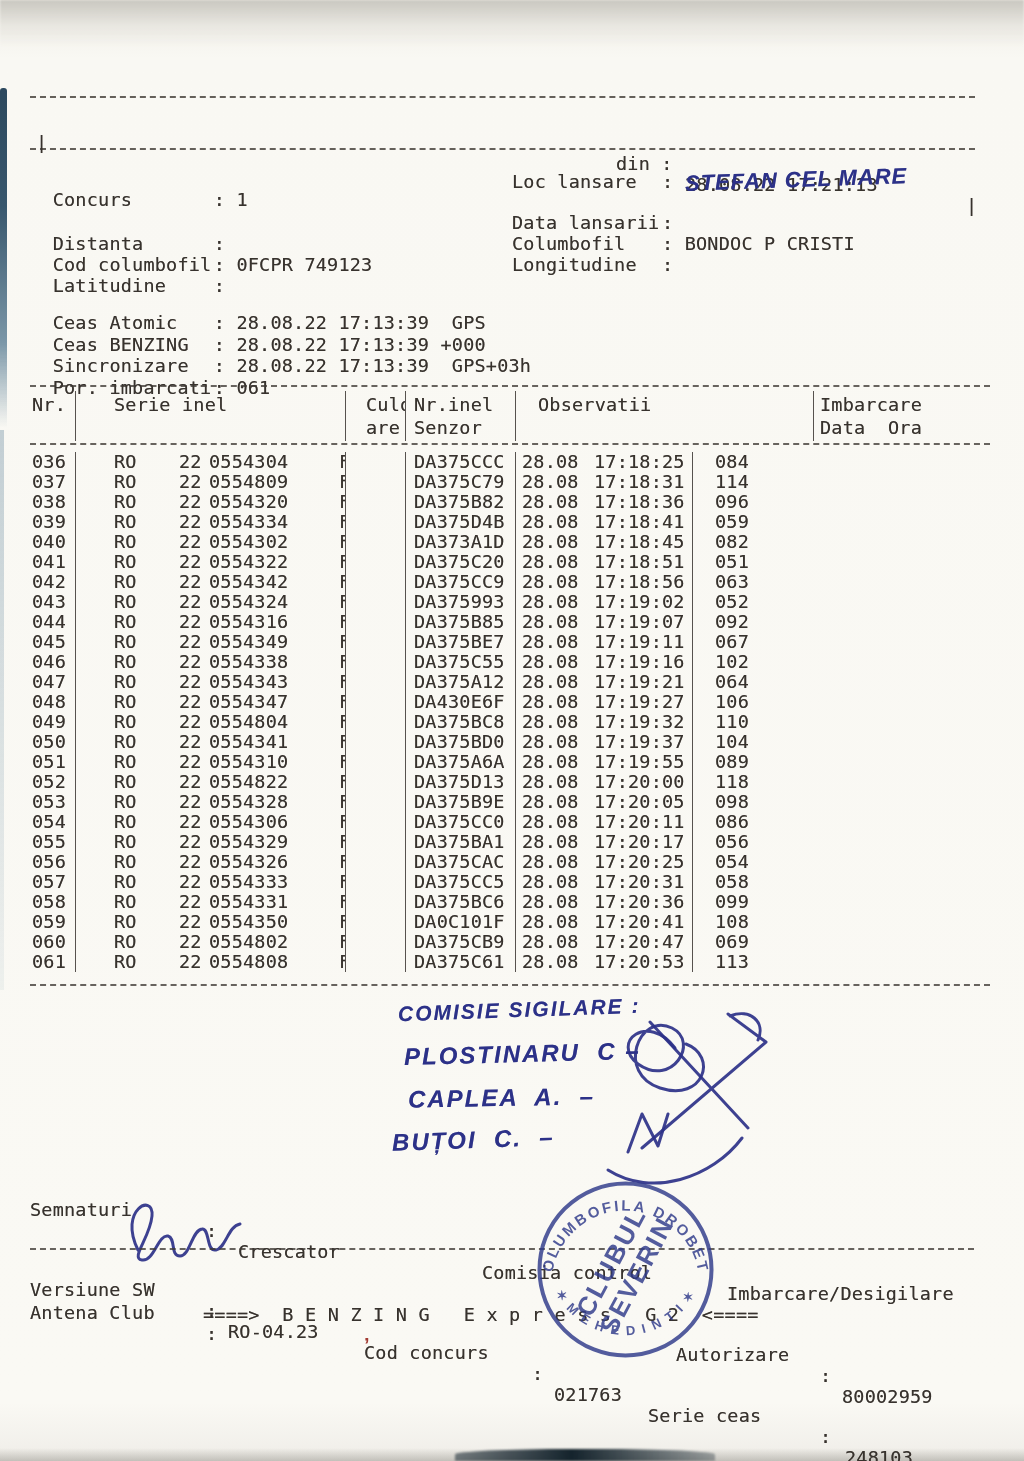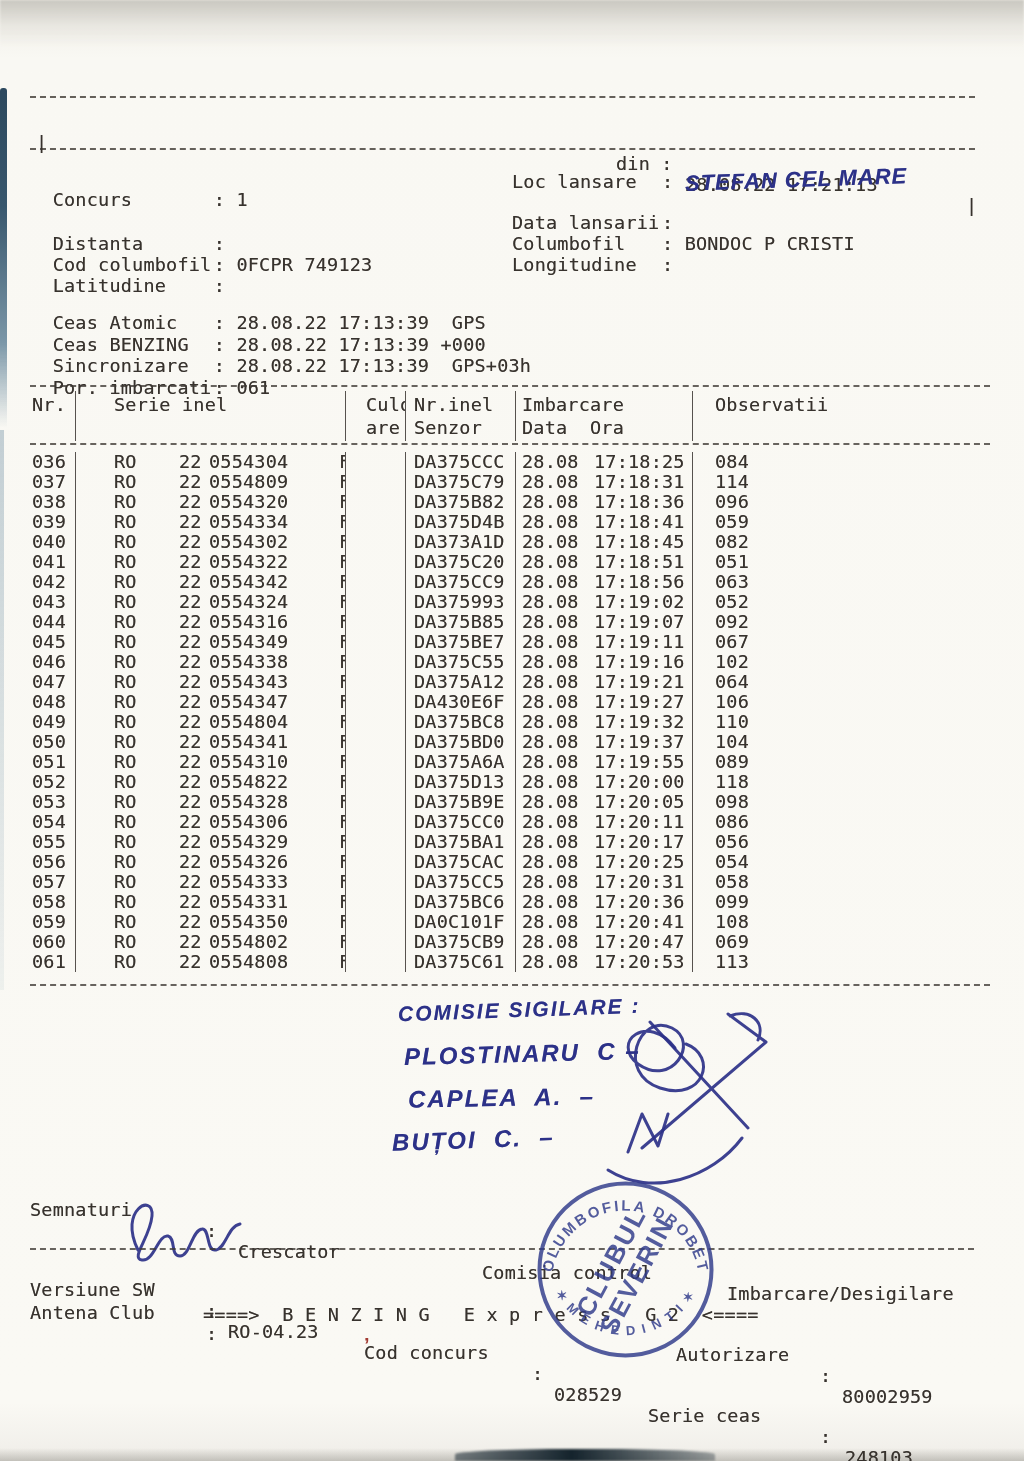--- a/index.html
+++ b/index.html
@@ -121,22 +121,22 @@
 <div class="abs iline mono" style="top:356px">
   <span class="ilabel14">Por. imbarcati</span><span>:</span> <span>061</span>
 </div>
 
 <div class="abs tsep" style="top:385px"></div>
 <div class="abs thead mono">
   <span class="cell c-nr">Nr.</span>
   <span class="cell c-serie">Serie inel</span>
   <span class="cell c-culo"><span>Culo</span><br><span>are</span></span>
   <span class="cell c-senzor"><span>Nr.inel</span><br><span>Senzor</span></span>
+  <span class="cell c-obs" style="padding-left:22px">Observatii</span>
   <span class="cell c-imb"><span>Imbarcare</span><br><span>Data  Ora</span></span>
-  <span class="cell c-obs" style="padding-left:22px">Observatii</span>
 </div>
 <div class="abs tsep" style="top:443px"></div>
 <div class="abs tbody mono"><div class="trow"><span class="cell c-nr">036</span><span class="cell c-serie"><span class="f-country">RO</span><span class="f-year">22</span><span class="f-ring">0554304</span><span class="f-sex">F</span></span><span class="cell c-culo"></span><span class="cell c-senzor">DA375CCC</span><span class="cell c-imb"><span class="f-data">28.08</span><span class="f-ora">17:18:25</span></span><span class="cell c-obs">084</span></div><div class="trow"><span class="cell c-nr">037</span><span class="cell c-serie"><span class="f-country">RO</span><span class="f-year">22</span><span class="f-ring">0554809</span><span class="f-sex">F</span></span><span class="cell c-culo"></span><span class="cell c-senzor">DA375C79</span><span class="cell c-imb"><span class="f-data">28.08</span><span class="f-ora">17:18:31</span></span><span class="cell c-obs">114</span></div><div class="trow"><span class="cell c-nr">038</span><span class="cell c-serie"><span class="f-country">RO</span><span class="f-year">22</span><span class="f-ring">0554320</span><span class="f-sex">F</span></span><span class="cell c-culo"></span><span class="cell c-senzor">DA375B82</span><span class="cell c-imb"><span class="f-data">28.08</span><span class="f-ora">17:18:36</span></span><span class="cell c-obs">096</span></div><div class="trow"><span class="cell c-nr">039</span><span class="cell c-serie"><span class="f-country">RO</span><span class="f-year">22</span><span class="f-ring">0554334</span><span class="f-sex">F</span></span><span class="cell c-culo"></span><span class="cell c-senzor">DA375D4B</span><span class="cell c-imb"><span class="f-data">28.08</span><span class="f-ora">17:18:41</span></span><span class="cell c-obs">059</span></div><div class="trow"><span class="cell c-nr">040</span><span class="cell c-serie"><span class="f-country">RO</span><span class="f-year">22</span><span class="f-ring">0554302</span><span class="f-sex">F</span></span><span class="cell c-culo"></span><span class="cell c-senzor">DA373A1D</span><span class="cell c-imb"><span class="f-data">28.08</span><span class="f-ora">17:18:45</span></span><span class="cell c-obs">082</span></div><div class="trow"><span class="cell c-nr">041</span><span class="cell c-serie"><span class="f-country">RO</span><span class="f-year">22</span><span class="f-ring">0554322</span><span class="f-sex">F</span></span><span class="cell c-culo"></span><span class="cell c-senzor">DA375C20</span><span class="cell c-imb"><span class="f-data">28.08</span><span class="f-ora">17:18:51</span></span><span class="cell c-obs">051</span></div><div class="trow"><span class="cell c-nr">042</span><span class="cell c-serie"><span class="f-country">RO</span><span class="f-year">22</span><span class="f-ring">0554342</span><span class="f-sex">F</span></span><span class="cell c-culo"></span><span class="cell c-senzor">DA375CC9</span><span class="cell c-imb"><span class="f-data">28.08</span><span class="f-ora">17:18:56</span></span><span class="cell c-obs">063</span></div><div class="trow"><span class="cell c-nr">043</span><span class="cell c-serie"><span class="f-country">RO</span><span class="f-year">22</span><span class="f-ring">0554324</span><span class="f-sex">F</span></span><span class="cell c-culo"></span><span class="cell c-senzor">DA375993</span><span class="cell c-imb"><span class="f-data">28.08</span><span class="f-ora">17:19:02</span></span><span class="cell c-obs">052</span></div><div class="trow"><span class="cell c-nr">044</span><span class="cell c-serie"><span class="f-country">RO</span><span class="f-year">22</span><span class="f-ring">0554316</span><span class="f-sex">F</span></span><span class="cell c-culo"></span><span class="cell c-senzor">DA375B85</span><span class="cell c-imb"><span class="f-data">28.08</span><span class="f-ora">17:19:07</span></span><span class="cell c-obs">092</span></div><div class="trow"><span class="cell c-nr">045</span><span class="cell c-serie"><span class="f-country">RO</span><span class="f-year">22</span><span class="f-ring">0554349</span><span class="f-sex">F</span></span><span class="cell c-culo"></span><span class="cell c-senzor">DA375BE7</span><span class="cell c-imb"><span class="f-data">28.08</span><span class="f-ora">17:19:11</span></span><span class="cell c-obs">067</span></div><div class="trow"><span class="cell c-nr">046</span><span class="cell c-serie"><span class="f-country">RO</span><span class="f-year">22</span><span class="f-ring">0554338</span><span class="f-sex">F</span></span><span class="cell c-culo"></span><span class="cell c-senzor">DA375C55</span><span class="cell c-imb"><span class="f-data">28.08</span><span class="f-ora">17:19:16</span></span><span class="cell c-obs">102</span></div><div class="trow"><span class="cell c-nr">047</span><span class="cell c-serie"><span class="f-country">RO</span><span class="f-year">22</span><span class="f-ring">0554343</span><span class="f-sex">F</span></span><span class="cell c-culo"></span><span class="cell c-senzor">DA375A12</span><span class="cell c-imb"><span class="f-data">28.08</span><span class="f-ora">17:19:21</span></span><span class="cell c-obs">064</span></div><div class="trow"><span class="cell c-nr">048</span><span class="cell c-serie"><span class="f-country">RO</span><span class="f-year">22</span><span class="f-ring">0554347</span><span class="f-sex">F</span></span><span class="cell c-culo"></span><span class="cell c-senzor">DA430E6F</span><span class="cell c-imb"><span class="f-data">28.08</span><span class="f-ora">17:19:27</span></span><span class="cell c-obs">106</span></div><div class="trow"><span class="cell c-nr">049</span><span class="cell c-serie"><span class="f-country">RO</span><span class="f-year">22</span><span class="f-ring">0554804</span><span class="f-sex">F</span></span><span class="cell c-culo"></span><span class="cell c-senzor">DA375BC8</span><span class="cell c-imb"><span class="f-data">28.08</span><span class="f-ora">17:19:32</span></span><span class="cell c-obs">110</span></div><div class="trow"><span class="cell c-nr">050</span><span class="cell c-serie"><span class="f-country">RO</span><span class="f-year">22</span><span class="f-ring">0554341</span><span class="f-sex">F</span></span><span class="cell c-culo"></span><span class="cell c-senzor">DA375BD0</span><span class="cell c-imb"><span class="f-data">28.08</span><span class="f-ora">17:19:37</span></span><span class="cell c-obs">104</span></div><div class="trow"><span class="cell c-nr">051</span><span class="cell c-serie"><span class="f-country">RO</span><span class="f-year">22</span><span class="f-ring">0554310</span><span class="f-sex">F</span></span><span class="cell c-culo"></span><span class="cell c-senzor">DA375A6A</span><span class="cell c-imb"><span class="f-data">28.08</span><span class="f-ora">17:19:55</span></span><span class="cell c-obs">089</span></div><div class="trow"><span class="cell c-nr">052</span><span class="cell c-serie"><span class="f-country">RO</span><span class="f-year">22</span><span class="f-ring">0554822</span><span class="f-sex">F</span></span><span class="cell c-culo"></span><span class="cell c-senzor">DA375D13</span><span class="cell c-imb"><span class="f-data">28.08</span><span class="f-ora">17:20:00</span></span><span class="cell c-obs">118</span></div><div class="trow"><span class="cell c-nr">053</span><span class="cell c-serie"><span class="f-country">RO</span><span class="f-year">22</span><span class="f-ring">0554328</span><span class="f-sex">F</span></span><span class="cell c-culo"></span><span class="cell c-senzor">DA375B9E</span><span class="cell c-imb"><span class="f-data">28.08</span><span class="f-ora">17:20:05</span></span><span class="cell c-obs">098</span></div><div class="trow"><span class="cell c-nr">054</span><span class="cell c-serie"><span class="f-country">RO</span><span class="f-year">22</span><span class="f-ring">0554306</span><span class="f-sex">F</span></span><span class="cell c-culo"></span><span class="cell c-senzor">DA375CC0</span><span class="cell c-imb"><span class="f-data">28.08</span><span class="f-ora">17:20:11</span></span><span class="cell c-obs">086</span></div><div class="trow"><span class="cell c-nr">055</span><span class="cell c-serie"><span class="f-country">RO</span><span class="f-year">22</span><span class="f-ring">0554329</span><span class="f-sex">F</span></span><span class="cell c-culo"></span><span class="cell c-senzor">DA375BA1</span><span class="cell c-imb"><span class="f-data">28.08</span><span class="f-ora">17:20:17</span></span><span class="cell c-obs">056</span></div><div class="trow"><span class="cell c-nr">056</span><span class="cell c-serie"><span class="f-country">RO</span><span class="f-year">22</span><span class="f-ring">0554326</span><span class="f-sex">F</span></span><span class="cell c-culo"></span><span class="cell c-senzor">DA375CAC</span><span class="cell c-imb"><span class="f-data">28.08</span><span class="f-ora">17:20:25</span></span><span class="cell c-obs">054</span></div><div class="trow"><span class="cell c-nr">057</span><span class="cell c-serie"><span class="f-country">RO</span><span class="f-year">22</span><span class="f-ring">0554333</span><span class="f-sex">F</span></span><span class="cell c-culo"></span><span class="cell c-senzor">DA375CC5</span><span class="cell c-imb"><span class="f-data">28.08</span><span class="f-ora">17:20:31</span></span><span class="cell c-obs">058</span></div><div class="trow"><span class="cell c-nr">058</span><span class="cell c-serie"><span class="f-country">RO</span><span class="f-year">22</span><span class="f-ring">0554331</span><span class="f-sex">F</span></span><span class="cell c-culo"></span><span class="cell c-senzor">DA375BC6</span><span class="cell c-imb"><span class="f-data">28.08</span><span class="f-ora">17:20:36</span></span><span class="cell c-obs">099</span></div><div class="trow"><span class="cell c-nr">059</span><span class="cell c-serie"><span class="f-country">RO</span><span class="f-year">22</span><span class="f-ring">0554350</span><span class="f-sex">F</span></span><span class="cell c-culo"></span><span class="cell c-senzor">DA0C101F</span><span class="cell c-imb"><span class="f-data">28.08</span><span class="f-ora">17:20:41</span></span><span class="cell c-obs">108</span></div><div class="trow"><span class="cell c-nr">060</span><span class="cell c-serie"><span class="f-country">RO</span><span class="f-year">22</span><span class="f-ring">0554802</span><span class="f-sex">F</span></span><span class="cell c-culo"></span><span class="cell c-senzor">DA375CB9</span><span class="cell c-imb"><span class="f-data">28.08</span><span class="f-ora">17:20:47</span></span><span class="cell c-obs">069</span></div><div class="trow"><span class="cell c-nr">061</span><span class="cell c-serie"><span class="f-country">RO</span><span class="f-year">22</span><span class="f-ring">0554808</span><span class="f-sex">F</span></span><span class="cell c-culo"></span><span class="cell c-senzor">DA375C61</span><span class="cell c-imb"><span class="f-data">28.08</span><span class="f-ora">17:20:53</span></span><span class="cell c-obs">113</span></div></div>
 <div class="abs tsep" style="top:984px"></div>
 
 <div class="abs hand hw-title">COMISIE SIGILARE :</div>
 <div class="abs hand hw-l1">PLOSTINARU  C –</div>
 <div class="abs hand hw-l2">CAPLEA  A.  –</div>
 <div class="abs hand hw-l3">BUȚOI  C.  –</div>
 
@@ -159,21 +159,21 @@
 </svg>
 
 <div class="abs tsep" style="top:1248px;width:944px"></div>
 
 <div class="abs mono f-abs" style="left:0;top:1258px;width:1024px;height:22px">
   <span style="left:30px">Versiune SW</span>
   <span style="left:206px">:</span>
   <span style="left:228px">RO-04.23</span>
   <span style="left:364px">Cod concurs</span>
   <span style="left:532px">:</span>
-  <span style="left:554px">028529</span>
+  <span style="left:554px">021763</span>
   <span style="left:648px">Serie ceas</span>
   <span style="left:820px">:</span>
   <span style="left:845px">248103</span>
 </div>
 <div class="abs mono f-abs" style="left:0;top:1281px;width:1024px;height:22px">
   <span style="left:30px">Antena Club</span>
   <span style="left:206px">:</span>
   <span style="left:676px">Autorizare</span>
   <span style="left:820px">:</span>
   <span style="left:842px">80002959</span>

